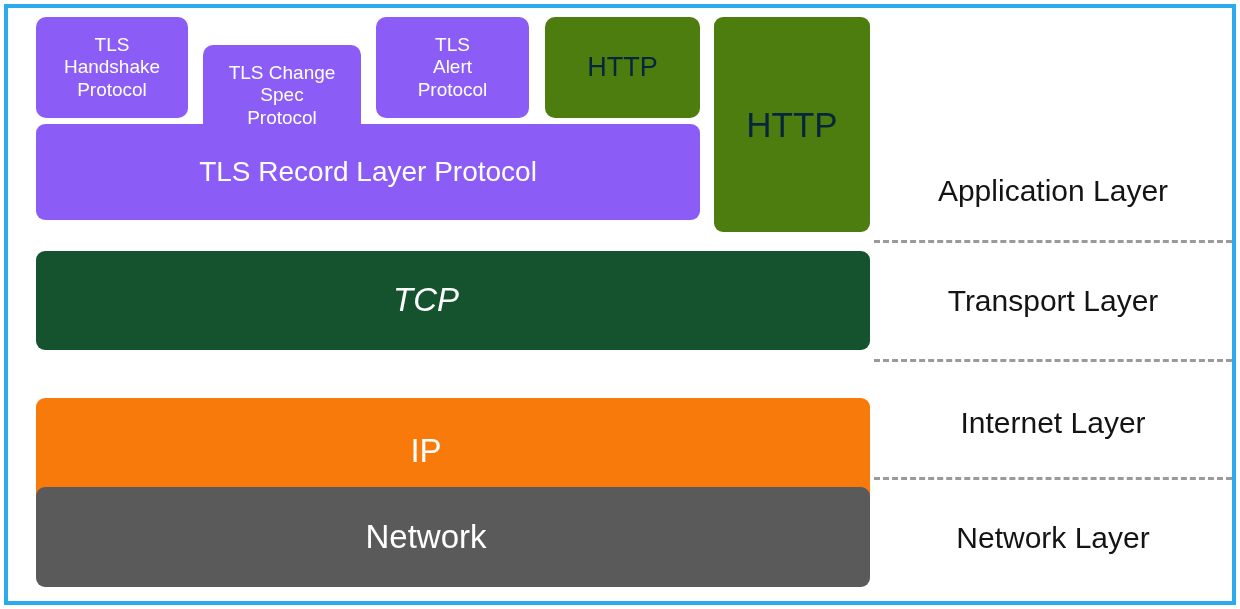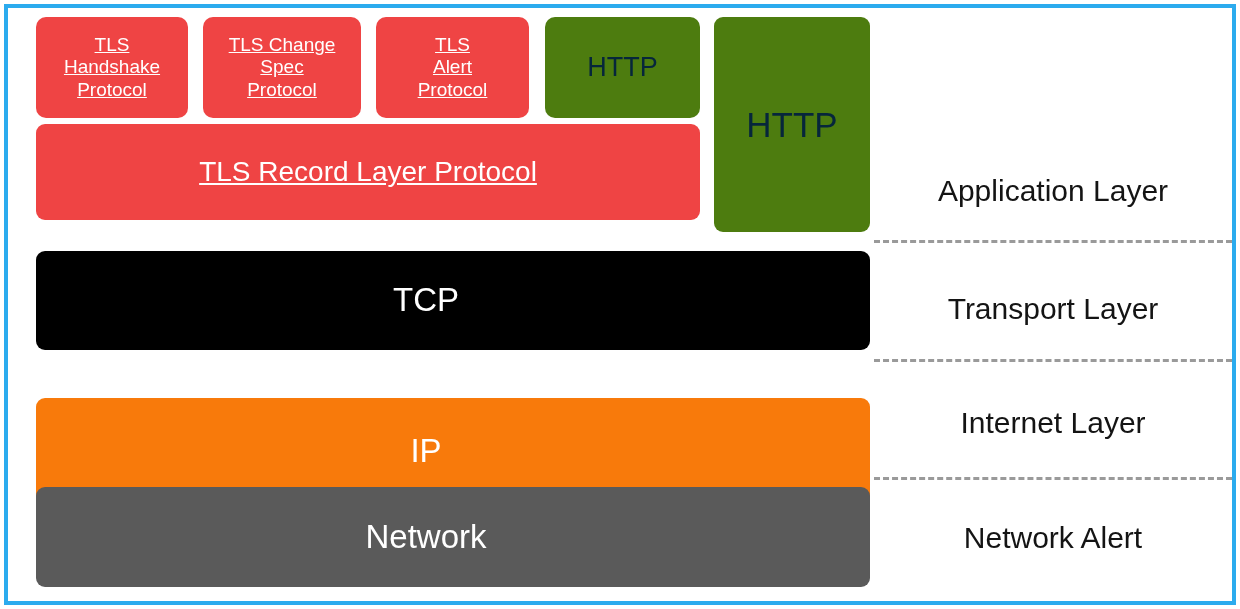--- a/index.html
+++ b/index.html
@@ -50,35 +50,35 @@
     justify-content: center;
     text-align: center;
     border-radius: 9px;
     color: #ffffff;
     line-height: 1.18;
     white-space: pre-line;
     user-select: none;
   }
 
   
-  .c-green  { background: #ef4444; text-decoration: underline; }
+  .c-green  { background: #8b5cf6; }
   .c-blue   { background: #4d7c0f; color: #06263b; }
-  .c-purple { background: #000000; }
+  .c-purple { background: #14532d; font-style: italic; }
   .c-orange { background: #F87A0B; }
   .c-gray   { background: #5A5A5A; text-align: right; }
 
   
   .proto-box {
     top: 17px;
     height: 101px;
     font-size: 19px;
     border-radius: 10px;
   }
   #node-tls-handshake     { left: 36px;  width: 152px; }
-  #node-tls-change-spec   { left: 203px; width: 158px; }
+  #node-tls-change-spec   { left: 203px; width: 158px; margin-top: 28px; }
   #node-tls-alert         { left: 376px; width: 153px; }
   #node-http-small        { left: 545px; width: 155px; font-size: 27px; }
 
   
   #node-tls-record {
     left: 36px;
     top: 124px;
     width: 664px;
     height: 96px;
     font-size: 28px;
@@ -119,21 +119,21 @@
     width: 350px;
     color: #141414;
     font-size: 30px;
     text-align: center;
     display: flex;
     align-items: center;
     justify-content: center;
     user-select: none;
   }
   #label-application { top: 160px; height: 62px; }
-  #label-transport   { top: 278px; height: 62px; }
+  #label-transport   { top: 270px; height: 62px; }
   #label-internet    { top: 392px; height: 62px; }
   #label-network     { top: 507px; height: 62px; }
 
   
   .dashed-sep {
     position: absolute;
     left: 874px;
     width: 358px;
     height: 0;
     border-top: 3px dashed #9a9a9a;
@@ -203,17 +203,17 @@
 
     <div class="layer-label" id="label-transport">
       <span>Transport Layer</span>
     </div>
 
     <div class="layer-label" id="label-internet">
       <span>Internet Layer</span>
     </div>
 
     <div class="layer-label" id="label-network">
-      <span>Network Alert</span>
+      <span>Network Layer</span>
     </div>
 
   </div>
 </div>
 
 </body></html>

